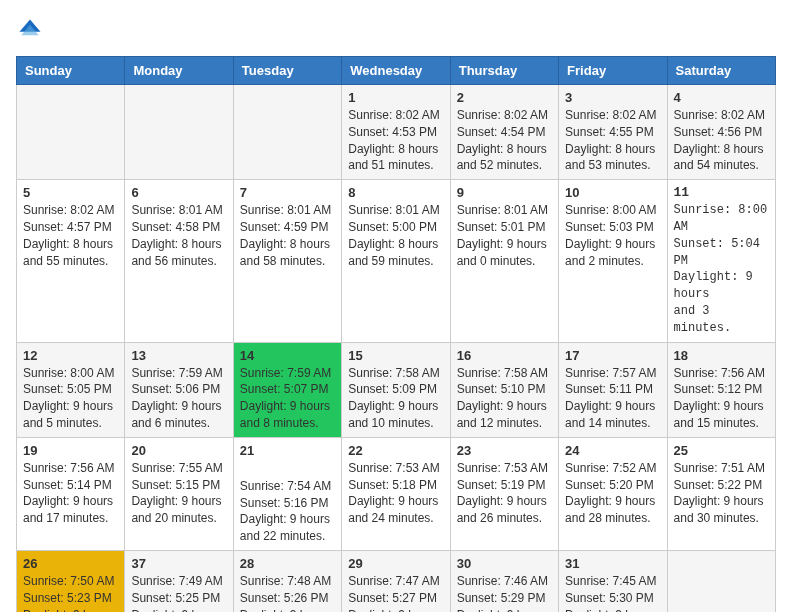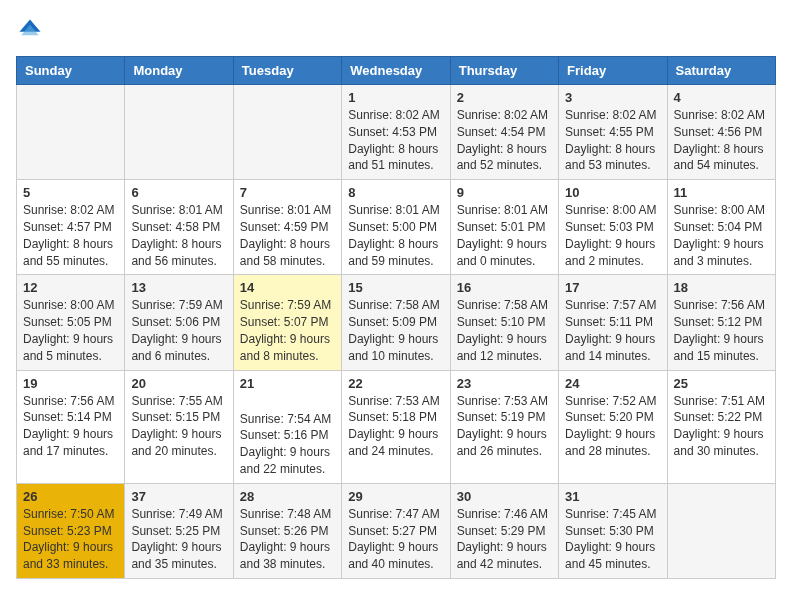--- a/index.html
+++ b/index.html
@@ -193,21 +193,21 @@
 Daylight: 9 hours
 and 0 minutes.</div>
         </td>
         <td style="background: rgb(255, 255, 255);">
           <span class="day-num">10</span>
           <div class="cell-content" style="white-space: pre-line;">Sunrise: 8:00 AM
 Sunset: 5:03 PM
 Daylight: 9 hours
 and 2 minutes.</div>
         </td>
-        <td style="background: rgb(255, 255, 255);">
+        <td style="background: rgb(255, 255, 255); font-family: Liberation Mono, monospace;">
           <span class="day-num">11</span>
           <div class="cell-content" style="white-space: pre-line;">Sunrise: 8:00 AM
 Sunset: 5:04 PM
 Daylight: 9 hours
 and 3 minutes.</div>
         </td>
       </tr>
       <tr>
         <td style="background: rgb(245, 245, 245);">
           <span class="day-num">12</span>
@@ -216,21 +216,21 @@
 Daylight: 9 hours
 and 5 minutes.</div>
         </td>
         <td style="background: rgb(245, 245, 245);">
           <span class="day-num">13</span>
           <div class="cell-content" style="white-space: pre-line;">Sunrise: 7:59 AM
 Sunset: 5:06 PM
 Daylight: 9 hours
 and 6 minutes.</div>
         </td>
-        <td style="background: #fef9c3; margin-top: 11px;">
+        <td style="background: #22c55e; margin-top: 11px;">
           <span class="day-num">14</span>
           <div class="cell-content" style="white-space: pre-line;">Sunrise: 7:59 AM
 Sunset: 5:07 PM
 Daylight: 9 hours
 and 8 minutes.</div>
         </td>
         <td style="background: rgb(245, 245, 245);">
           <span class="day-num">15</span>
           <div class="cell-content" style="white-space: pre-line;">Sunrise: 7:58 AM
 Sunset: 5:09 PM

